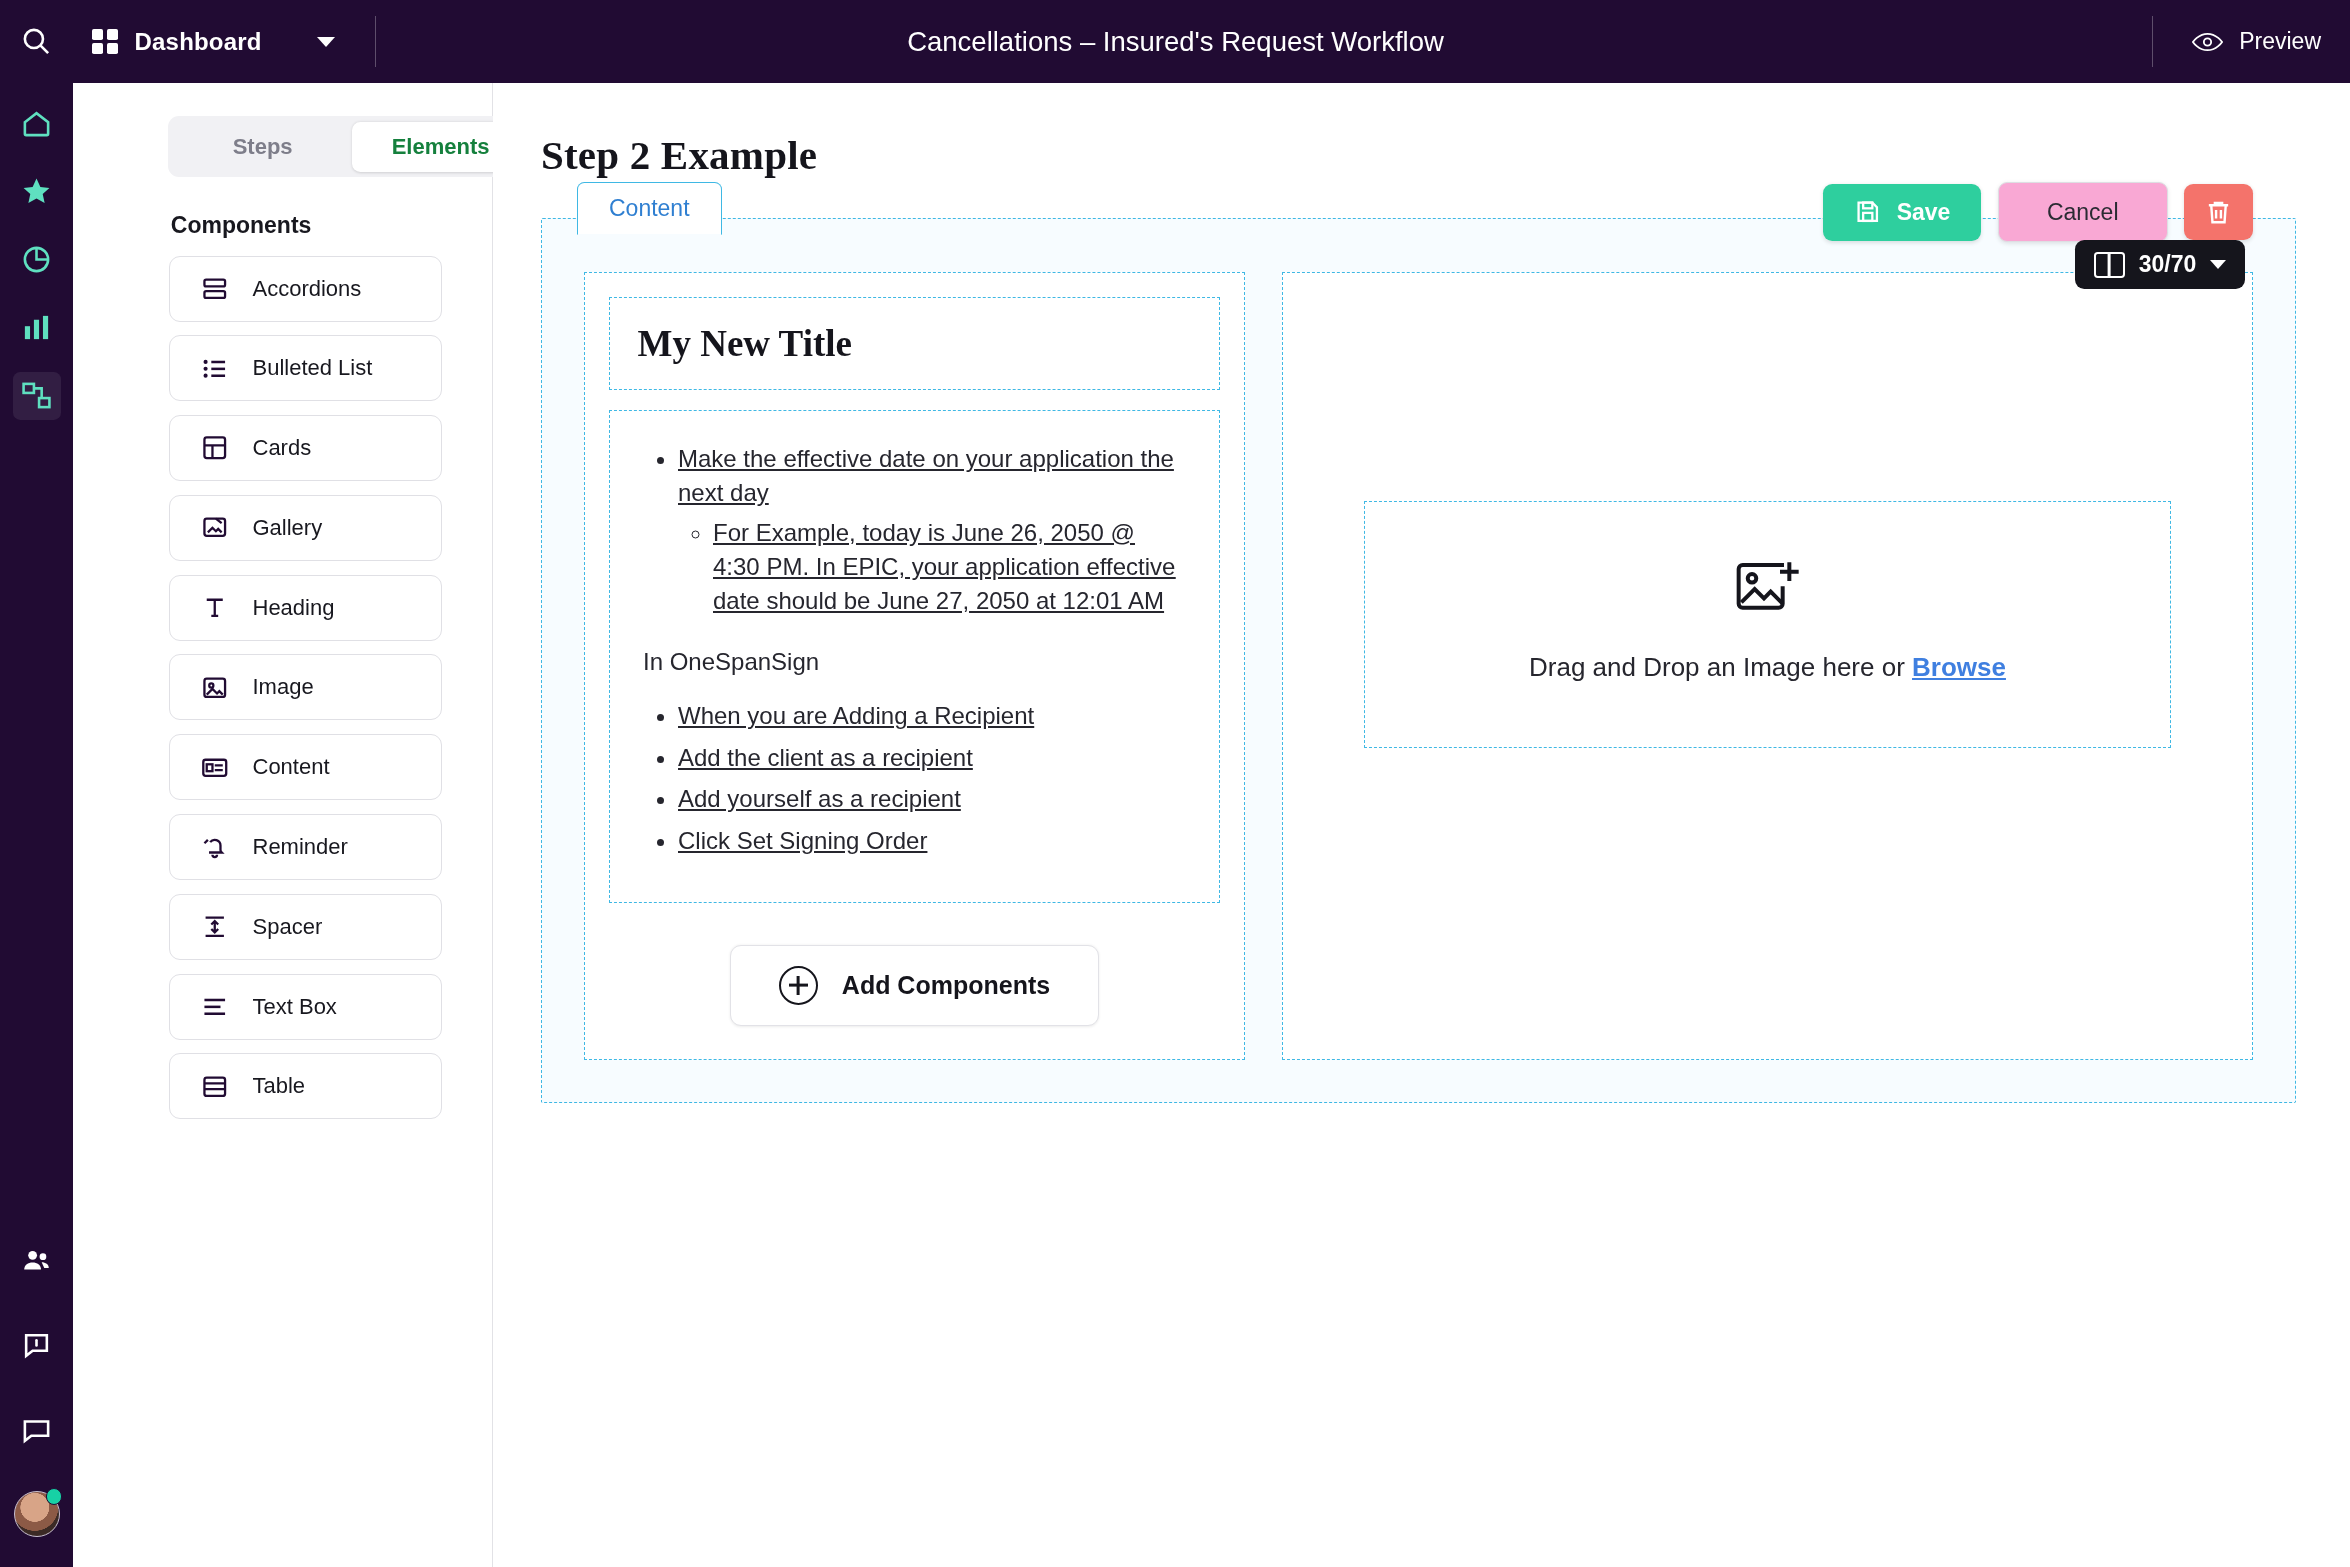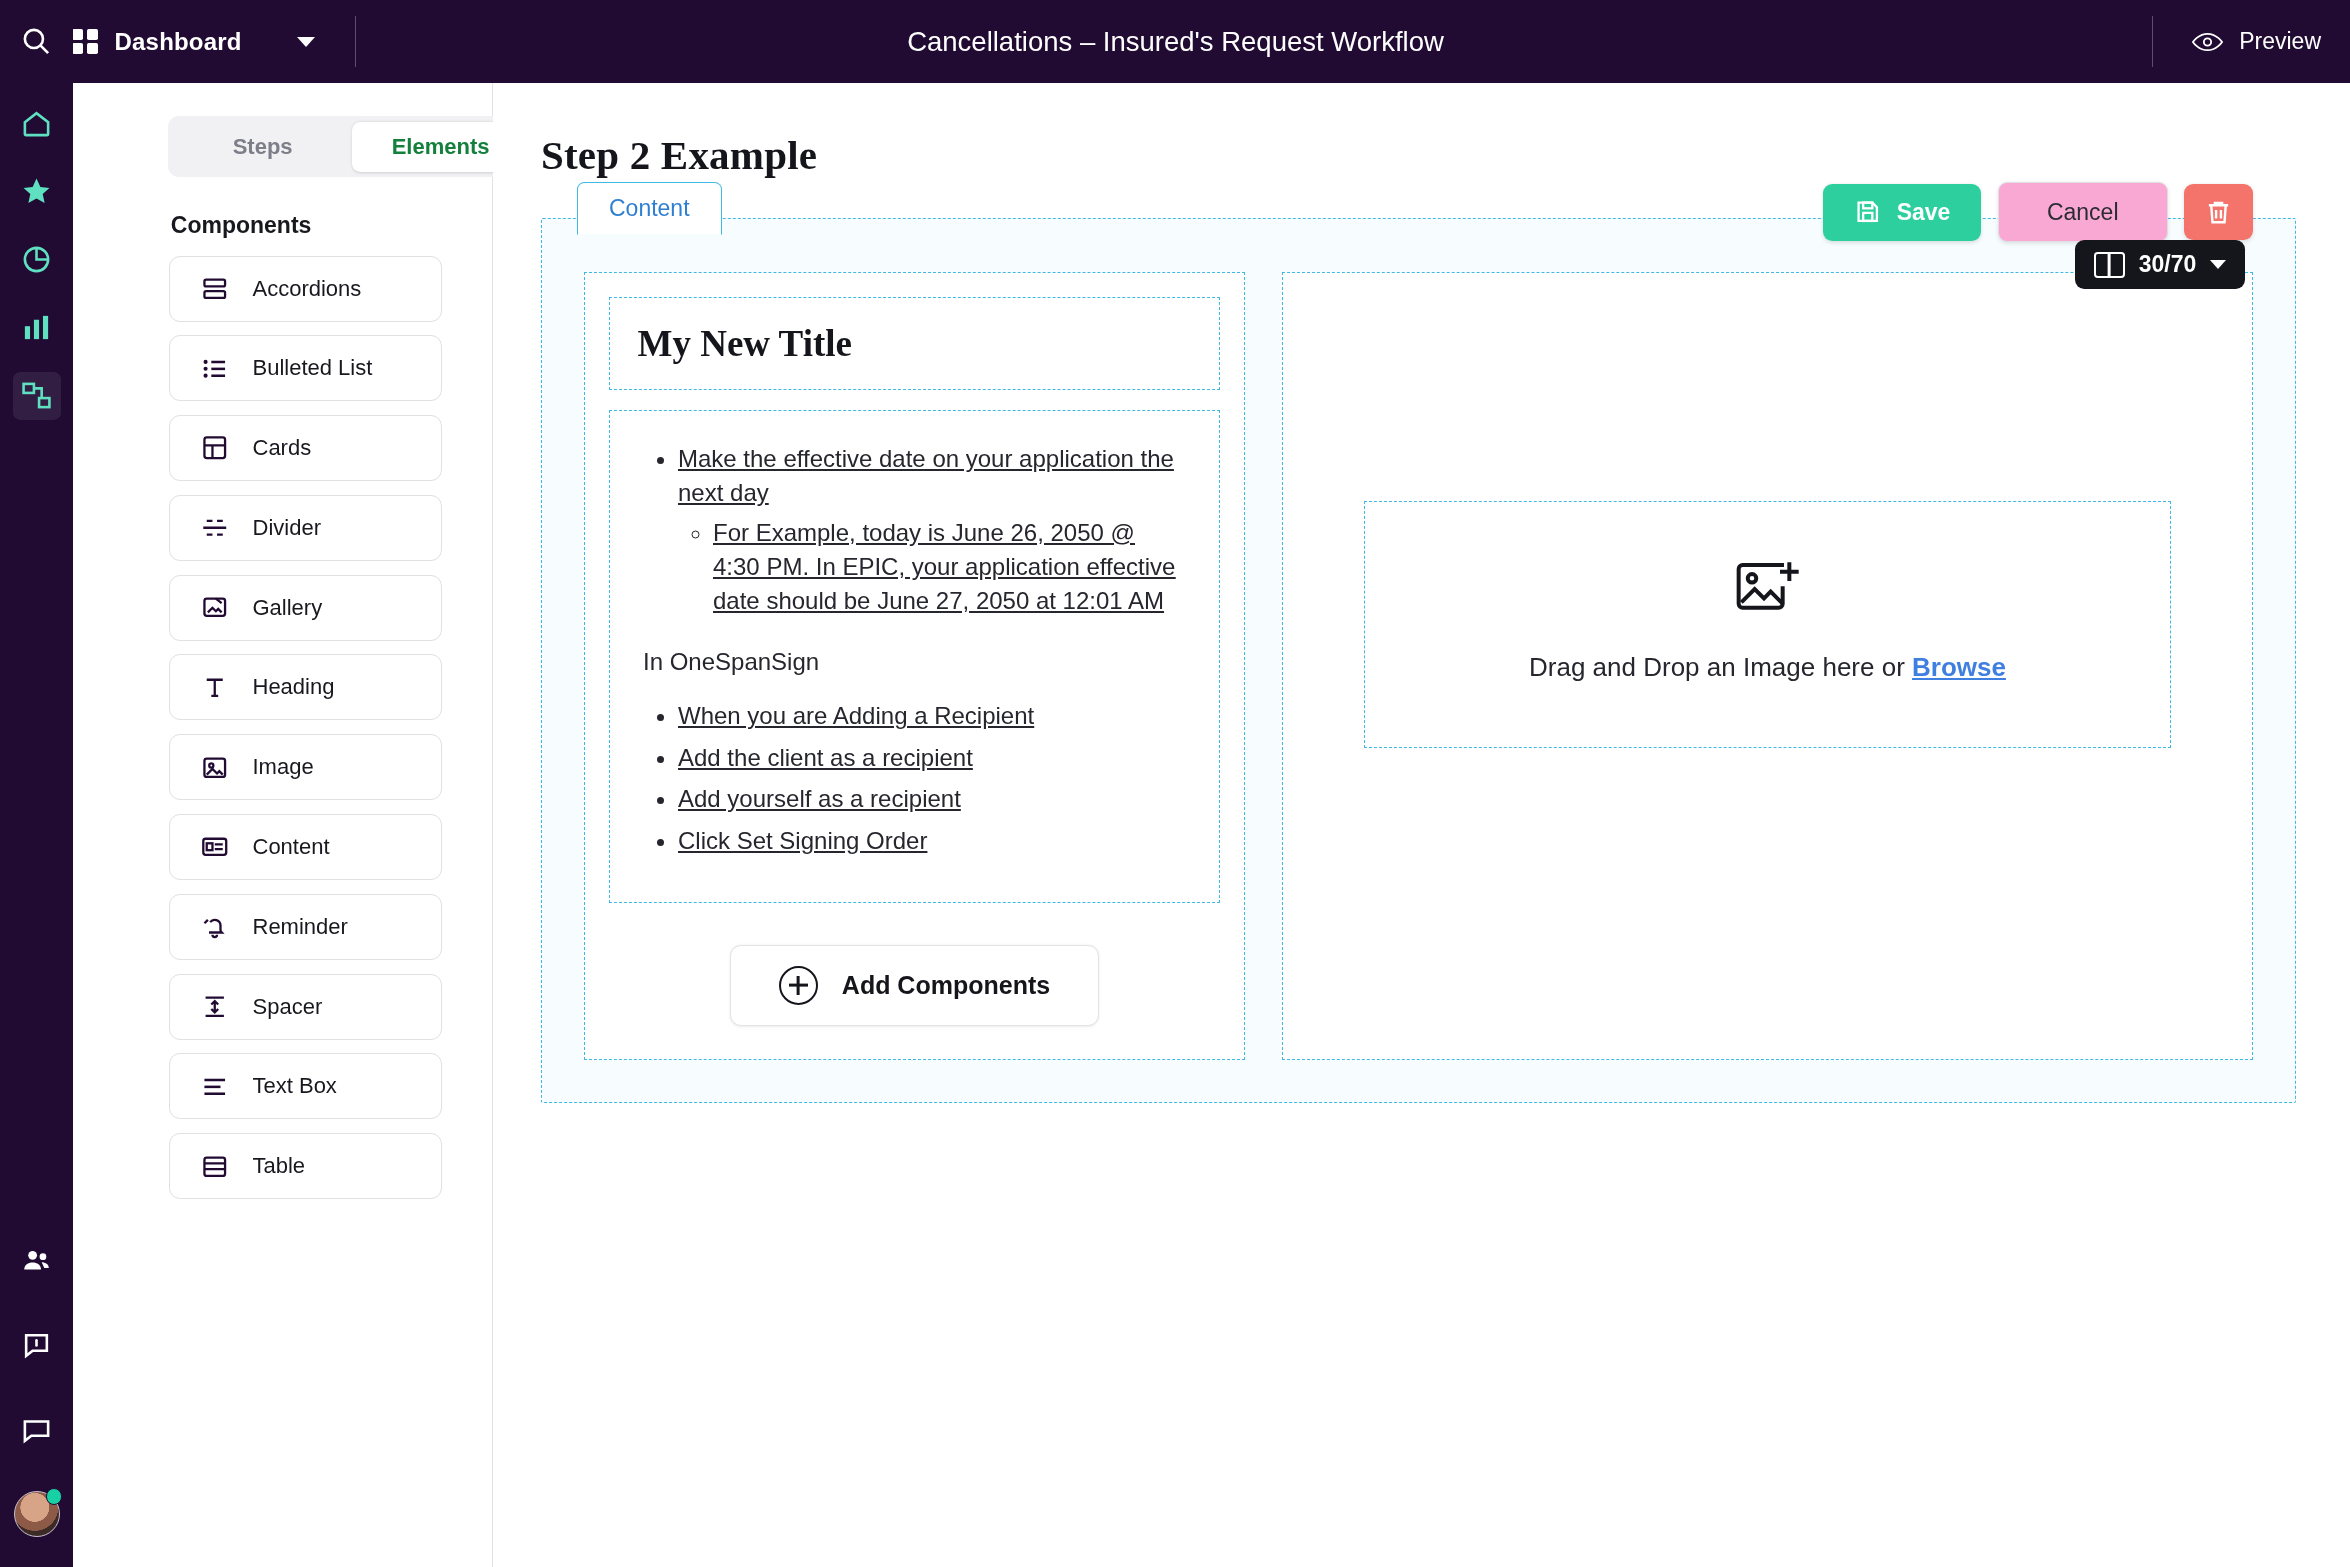--- a/index.html
+++ b/index.html
@@ -10,21 +10,21 @@
     overflow: hidden;
   }
   .app { position: relative; width: 2351px; height: 1568px; display: flex; flex-direction: column; }
 
   
   .topbar {
     height: 83px; background: #210b33; color: #fff;
     display: flex; align-items: center; flex: 0 0 83px;
     position: relative;
   }
-  .topbar-left { display: flex; align-items: center; height: 100%; padding-left: 72px; }
+  .topbar-left { display: flex; align-items: center; height: 100%; padding-left: 92px; }
   .dash-grid { width: 26px; height: 26px; display: grid; grid-template-columns: 11px 11px; grid-template-rows: 11px 11px; gap: 3.7px; margin-right: 16.5px; }
   .dash-grid i { background: #ffffff; border-radius: 1.8px; display: block; }
   .dash-label { font-size: 24px; font-weight: bold; letter-spacing: 0.2px; }
   .chev { margin-left: 55px; width: 0; height: 0; border-left: 9.2px solid transparent; border-right: 9.2px solid transparent; border-top: 10px solid #fff; }
   .topbar-divider { width: 0.9px; height: 51px; background: rgba(255,255,255,.28); margin-left: 40px; }
   .topbar-title {
     position: absolute; left: 0; right: 0; text-align: center;
     font-size: 27.5px; font-weight: normal; pointer-events: none;
   }
   .topbar-right { margin-left: auto; display: flex; align-items: center; padding-right: 30px; }
@@ -278,28 +278,20 @@
         <div class="comp-item">
           <span class="comp-ico">
             <svg width="27.5" height="27.5" viewBox="0 0 24 24" fill="none" stroke="#210b33" stroke-width="2">
                 <rect x="3" y="3" width="18" height="18" rx="2"></rect>
                 <path d="M3 10h18M10 10v11"></path>
               </svg>
           </span>
           <span class="comp-label">Cards</span>
         </div>
 
-        <div class="comp-item">
-          <span class="comp-ico">
-            <svg width="27.5" height="27.5" viewBox="0 0 24 24" fill="none" stroke="#210b33" stroke-width="2">
-                <path d="M2 12h20M5 6h5M14 6h5M5 18h5M14 18h5"></path>
-              </svg>
-          </span>
-          <span class="comp-label">Divider</span>
-        </div>
 
         <div class="comp-item">
           <span class="comp-ico">
             <svg width="27.5" height="27.5" viewBox="0 0 24 24" fill="none" stroke="#210b33" stroke-width="2">
                 <rect x="3" y="4" width="18" height="15" rx="2"></rect>
                 <path d="M6 16l4-4 3 3 2-2 3 3"></path>
                 <path d="M13 4l5 4"></path>
               </svg>
           </span>
           <span class="comp-label">Gallery</span>

